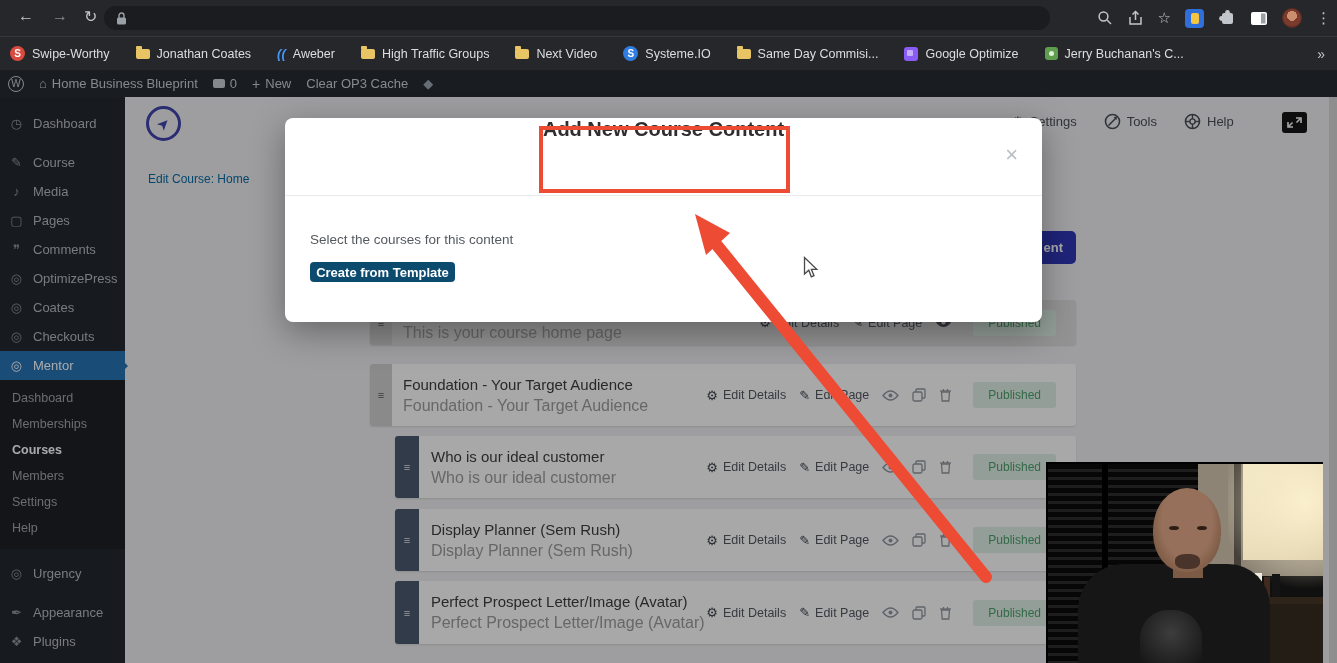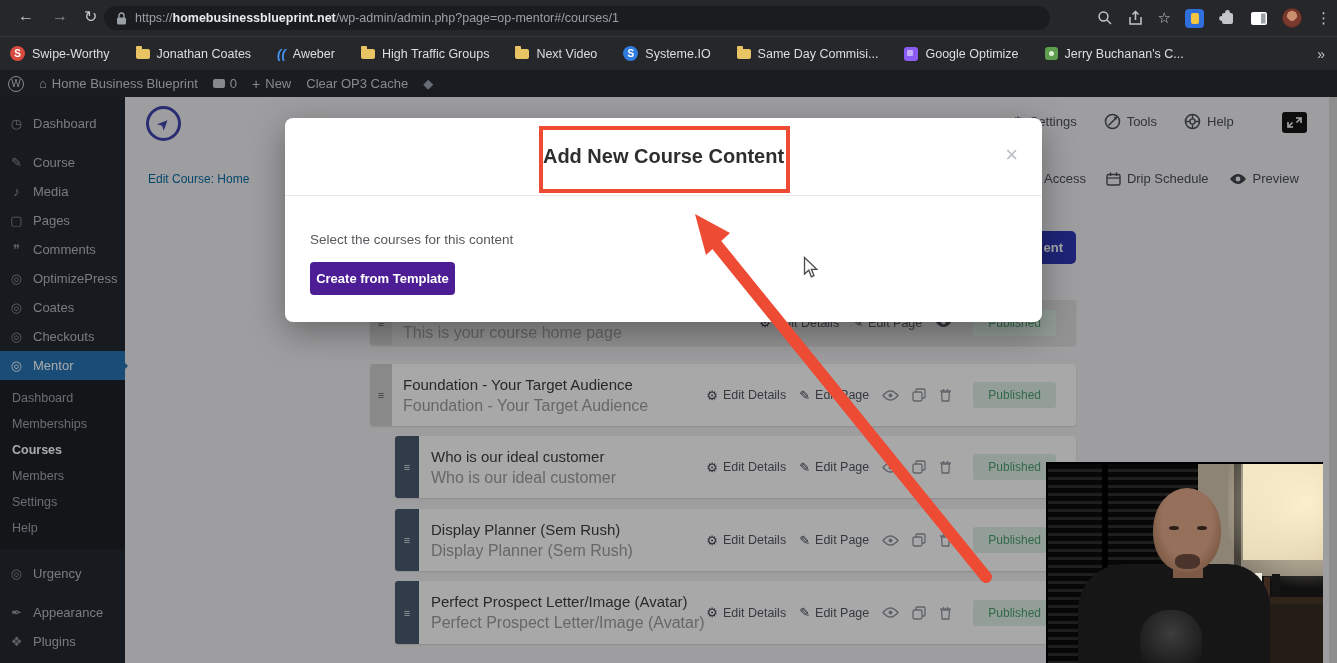--- a/index.html
+++ b/index.html
@@ -86,25 +86,25 @@
   .ract { display:flex; align-items:center; gap:5px; font-size:12.5px; color:#4f555b; white-space:nowrap; }
   .ract .gic { font-size:13px; color:#3c4248; }
   .iicon { display:flex; align-items:center; }
   .badge { margin-left:8px; background:#ddeee3; color:#4a9e68; font-size:12px; padding:6px 15px; border-radius:3px; white-space:nowrap; }
 
   
   .dim { position:absolute; left:0; top:70px; right:0; bottom:0; background:rgba(10,10,12,0.35); z-index:5; }
 
   
   .modal { position:absolute; left:285px; top:118px; width:757px; height:204px; background:#fff; border-radius:8px; z-index:8; box-shadow:0 10px 34px rgba(0,0,0,.35); }
-  .modal-head { position:absolute; top:0; left:0; right:0; height:78px; border-bottom:1px solid #e9e9e9; display:flex; align-items:center; justify-content:center; }
+  .modal-head { position:absolute; top:0; left:0; right:0; height:78px; border-bottom:1px solid #e9e9e9; display:flex; align-items:flex-start; justify-content:center; }
   .modal-title { font-size:20px; font-weight:bold; color:#2e2e2e; }
   .modal-close { position:absolute; right:24px; top:26px; font-size:22px; color:#b9bdc2; line-height:1; }
   .modal-prompt { position:absolute; left:25px; top:114px; font-size:13.5px; color:#55595e; }
-  .mbtn { position:absolute; top:144px; height:33px; background:#4c1d95; border-radius:4px; color:#fff; font-weight:bold; font-size:13px; display:flex; align-items:center; justify-content:center; }
+  .mbtn { position:absolute; top:144px; height:20px; background:#0c4a6e; border-radius:4px; color:#fff; font-weight:bold; font-size:13px; display:flex; align-items:center; justify-content:center; }
   .mbtn1 { left:25px; width:145px; }
   .mbtn2 { left:182px; width:170px; }
 
   
   .redbox { position:absolute; left:539px; top:126px; width:251px; height:67px; border:4px solid #ee4b35; z-index:9; }
   .arrowsvg { position:absolute; left:0; top:0; width:1337px; height:663px; z-index:9; pointer-events:none; }
   .cursor { position:absolute; left:803px; top:256px; z-index:10; }
 
   
   .webcam { position:absolute; left:1046px; top:462px; width:277px; height:201px; background:#101010; overflow:hidden; z-index:11; border-left:2px solid #000; border-top:2px solid #000; }
@@ -135,21 +135,20 @@
 
   <div class="btb">
     <span class="navic" style="left:18px;">←</span>
     <span class="navic" style="left:52px;color:#85898e;">→</span>
     <span class="navic" style="left:84px;">↻</span>
     <div class="omnibox">
       <svg width="11" height="13" viewBox="0 0 11 13">
         <rect x="1" y="5.5" width="9" height="7" rx="1.5" fill="#9aa0a6"></rect>
         <path d="M3 6 V3.5 a2.5 2.5 0 0 1 5 0 V6" fill="none" stroke="#9aa0a6" stroke-width="1.4"></path>
       </svg>
-      <span><span>https://</span><span class="host">homebusinessblueprint.net</span><span>/wp-admin/admin.php?page=op-mentor#/courses/1</span></span>
     </div>
     <div class="brright">
       <svg width="16" height="16" viewBox="0 0 16 16">
         <circle cx="6.5" cy="6.5" r="4.4" fill="none" stroke="#c2c5c9" stroke-width="1.5"></circle>
         <line x1="10" y1="10" x2="14" y2="14" stroke="#c2c5c9" stroke-width="1.5"></line>
       </svg>
       <svg width="17" height="16" viewBox="0 0 17 16">
         <path d="M3 7 v7 h11 v-7" fill="none" stroke="#c2c5c9" stroke-width="1.5"></path>
         <line x1="8.5" y1="10" x2="8.5" y2="1.5" stroke="#c2c5c9" stroke-width="1.5"></line>
         <path d="M5.5 4.5 L8.5 1.5 L11.5 4.5" fill="none" stroke="#c2c5c9" stroke-width="1.5"></path>
@@ -326,41 +325,20 @@
       </span>
   </div>
   <svg class="expandic" width="25" height="21" viewBox="0 0 25 21">
     <rect x="0" y="0" width="25" height="21" rx="3" fill="#111"></rect>
     <path d="M14 6 h5 v5" fill="none" stroke="#fff" stroke-width="1.6"></path>
     <path d="M11 15 h-5 v-5" fill="none" stroke="#fff" stroke-width="1.6"></path>
     <line x1="14.5" y1="10.5" x2="18.5" y2="6.5" stroke="#fff" stroke-width="1.6"></line>
     <line x1="10.5" y1="10.5" x2="6.5" y2="14.5" stroke="#fff" stroke-width="1.6"></line>
   </svg>
 
-  <div class="tbsub">
-    <span class="grp">
-        <span>Access</span>
-      </span>
-    <span class="grp">
-      <svg width="15" height="14" viewBox="0 0 15 14">
-        <rect x="1" y="2.5" width="13" height="10.5" rx="1.5" fill="none" stroke="#454b52" stroke-width="1.4"></rect>
-        <line x1="4.5" y1="0.5" x2="4.5" y2="4" stroke="#454b52" stroke-width="1.4"></line>
-        <line x1="10.5" y1="0.5" x2="10.5" y2="4" stroke="#454b52" stroke-width="1.4"></line>
-        <line x1="1" y1="6" x2="14" y2="6" stroke="#454b52" stroke-width="1.2"></line>
-      </svg>
-        <span>Drip Schedule</span>
-      </span>
-    <span class="grp">
-      <svg width="18" height="12" viewBox="0 0 18 12">
-        <path d="M1 6 Q9 -4 17 6 Q9 16 1 6 Z" fill="#3c4248"></path>
-        <circle cx="9" cy="6" r="2.4" fill="#efeff0"></circle>
-      </svg>
-        <span>Preview</span>
-      </span>
-  </div>
 
   <div class="addbtn">
       <span>ent</span>
     </div>
 
   <div class="row rowA">
     <div class="handle">
         <span>≡</span>
       </div>
     <div class="rtext">

